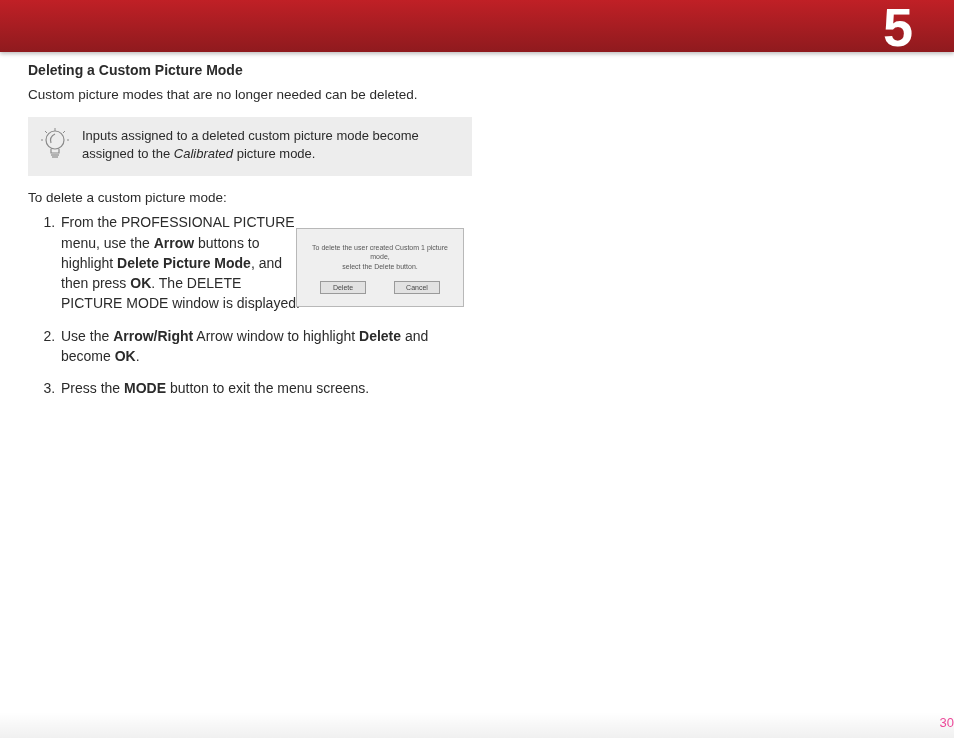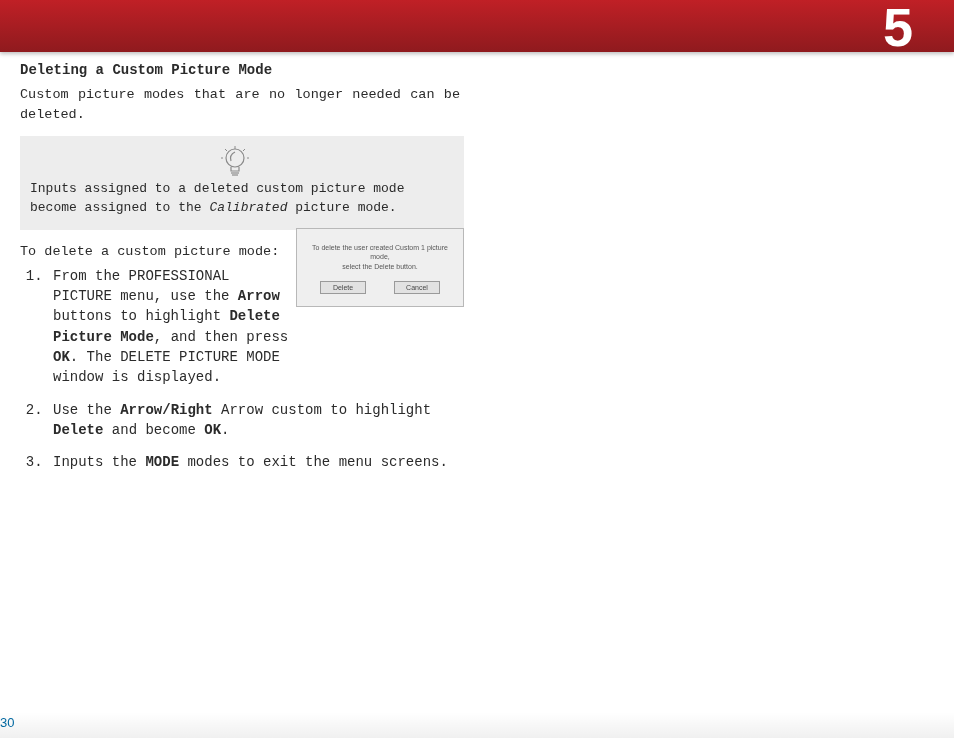--- a/index.html
+++ b/index.html
@@ -15,40 +15,39 @@
     position:absolute; top:0; left:0; right:0; height:52px;
     background: linear-gradient(#c02026, #8f1a1e);
     box-shadow: 0 2px 4px rgba(0,0,0,.25);
   }
   .chapter-num {
     position:absolute; right:40px; top:-4px;
     color:#fff; font-size:54px; font-weight:700;
     letter-spacing:1px;
   }
   .page-body {
-    position:absolute; left:20px; right:34px; top:62px;font-family:Liberation Mono, monospace;
+    position:absolute; left:28px; right:34px; top:62px;
   }
   .section-title {
     font-weight:700; font-size:14px; margin:0 0 7px 0;
   }
   .intro-para {
     font-size:13.5px; line-height:1.45;
     width:440px;
     text-align:justify;
     text-align-last:left;
     margin:0 0 12px 0;
   }
   .callout {
     width:444px;
     background:#ededed;
     display:flex; align-items:center;
     padding:10px 14px 12px 10px;
     box-sizing:border-box;
     margin-bottom:14px;
-    flex-direction:column;
   }
   .callout .bulb {
     flex:0 0 34px; height:34px; margin-right:10px;
     display:flex; align-items:center; justify-content:center;
   }
   .callout .bulb svg { width:28px; height:34px; }
   .callout .note-text {
     font-size:13px; line-height:1.45;
   }
   .callout .note-text em { font-style:italic; }
@@ -85,21 +84,21 @@
   .dialog .dbtn {
     font-size:7px; color:#474747;
     background:#e2e2e2;
     border:1px solid #9a9a9a;
     padding:2px 0;
     width:46px; text-align:center;
     box-sizing:border-box;
   }
   .page-num {
     position:absolute; left:0; right:0; bottom:8px;
-    text-align:left; font-size:13px; color:#0369a1;
+    text-align:right; font-size:13px; color:#ec4899;
   }
   .bottom-fade {
     position:absolute; left:0; right:0; bottom:0; height:26px;
     background:linear-gradient(rgba(0,0,0,0), rgba(0,0,0,.06));
   }
 </style>
 </head>
 <body>
 
 <div class="header-band">
@@ -137,24 +136,24 @@
   </div>
 
   <p class="lead-line">To delete a custom picture mode:</p>
 
   <div class="steps-wrap">
     <ol class="steps">
       <li style="width:240px;">
         <span>From the PROFESSIONAL PICTURE menu, use the </span><b>Arrow</b><span> buttons to highlight </span><b>Delete Picture Mode</b><span>, and then press </span><b>OK</b><span>. The DELETE PICTURE MODE window is displayed.</span>
       </li>
       <li>
-        <span>Use the </span><b>Arrow/Right</b><span> Arrow custom to highlight </span><b>Delete</b><span> and become </span><b>OK</b><span>.</span>
+        <span>Use the </span><b>Arrow/Right</b><span> Arrow window to highlight </span><b>Delete</b><span> and become </span><b>OK</b><span>.</span>
       </li>
       <li>
-        <span>Inputs the </span><b>MODE</b><span> modes to exit the menu screens.</span>
+        <span>Press the </span><b>MODE</b><span> button to exit the menu screens.</span>
       </li>
     </ol>
   </div>
 
 </div>
 
 <div class="dialog">
   <div class="dtext">
     <span>To delete the user created Custom 1 picture mode,</span><br>
     <span>select the Delete button.</span>

